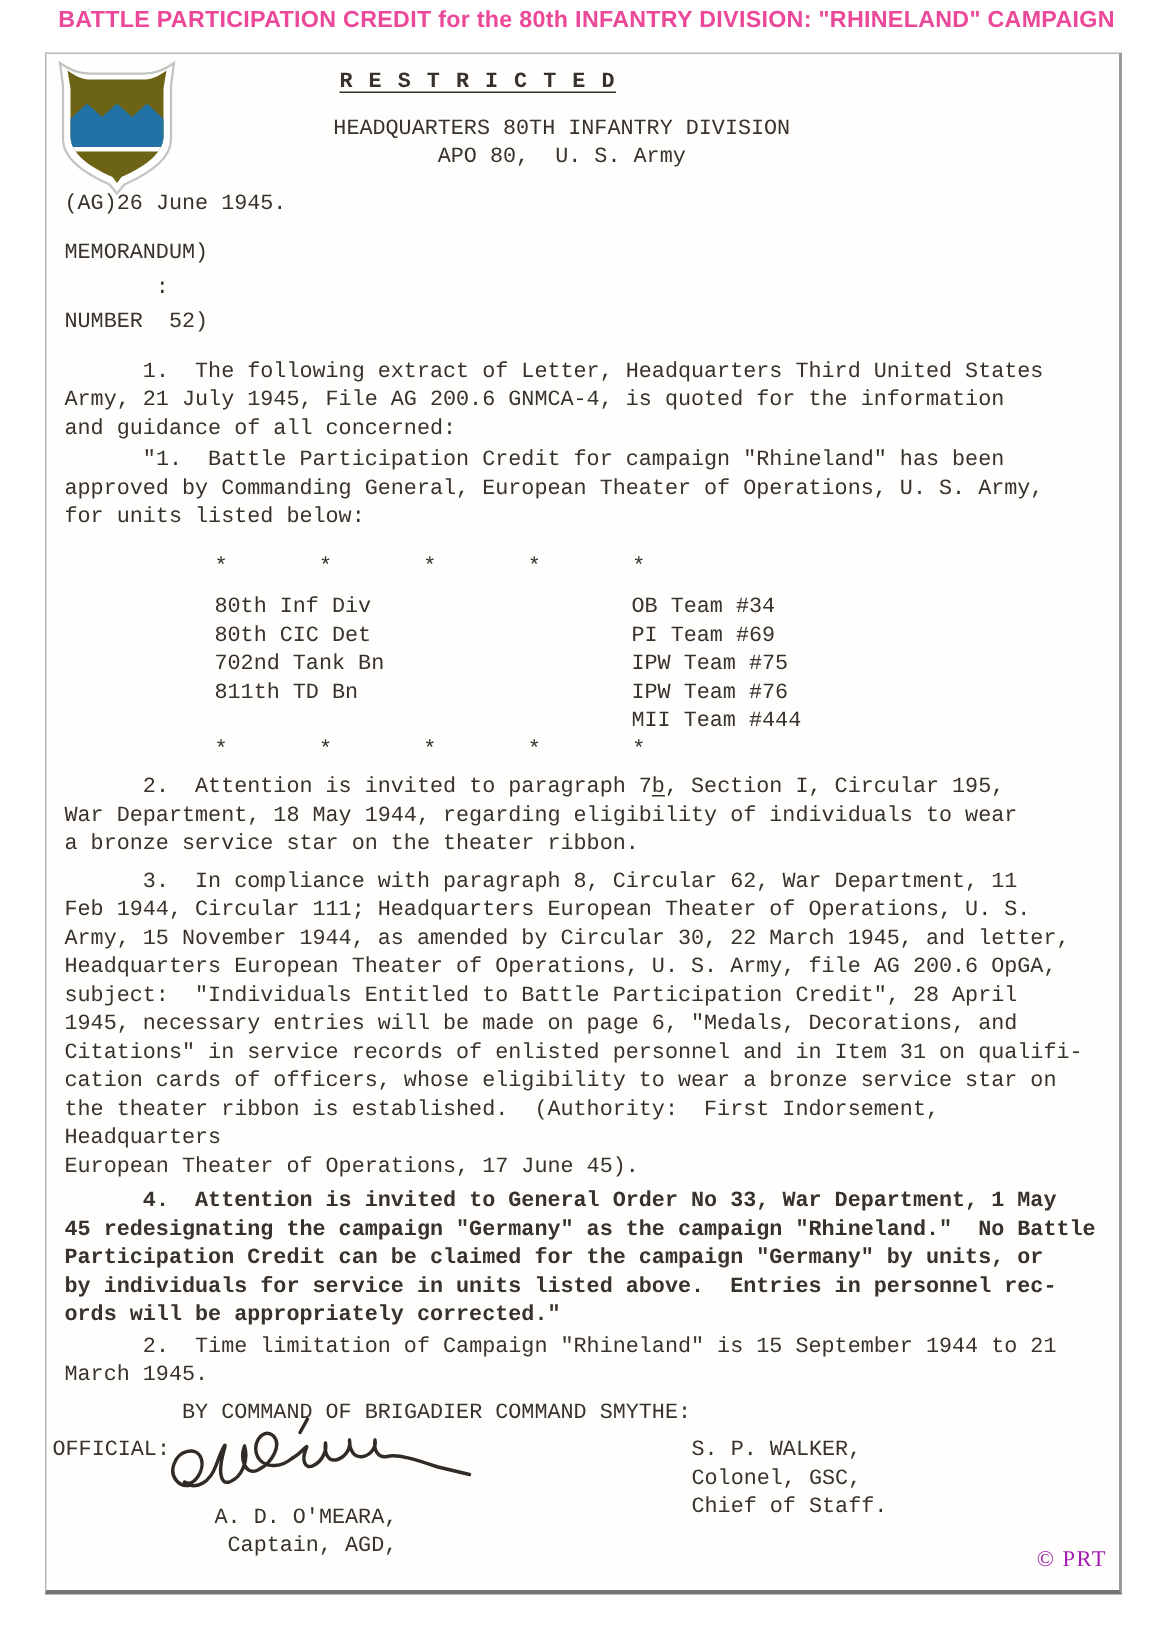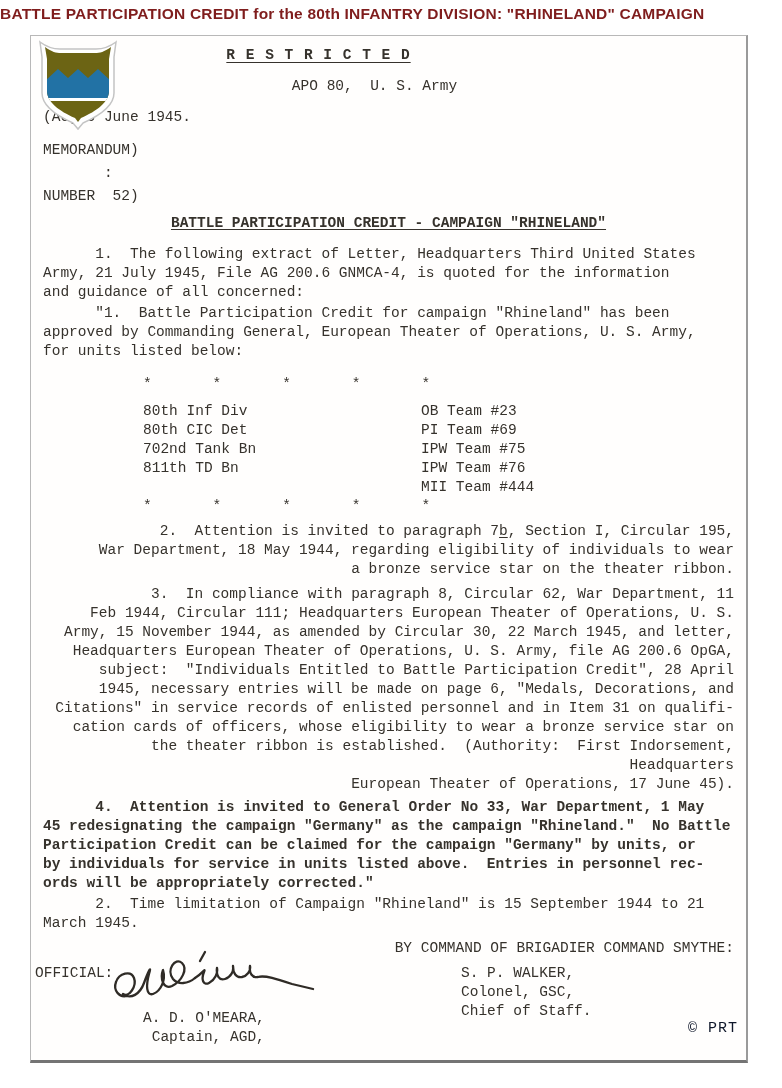--- a/index.html
+++ b/index.html
@@ -1,49 +1,49 @@
 <!DOCTYPE html>
 <html><head>
 <meta charset="utf-8">
 <style>
   html,body{margin:0;padding:0;background:#ffffff;}
   body{width:782px;height:1088px;position:relative;font-family:"Liberation Mono","DejaVu Sans Mono",monospace;}
-  .banner{position:absolute;top:5px;left:0;width:782px;
+  .banner{position:absolute;top:5px;left:0;width:782px;text-align:center;
     font-family:"Liberation Sans","DejaVu Sans",sans-serif;font-weight:bold;
-    font-size:15.5px;color:#7f1d1d;letter-spacing:0.2px;}
+    font-size:15.5px;color:#ec4899;letter-spacing:0.2px;}
   .paper{position:absolute;left:30px;top:35px;width:718px;height:1028px;box-sizing:border-box;
     background:#fffefd;border-top:1px solid #b8b8b8;border-left:1px solid #b8b8b8;
     border-right:2px solid #9a9a9a;border-bottom:3px solid #747474;overflow:hidden;
     color:#36322c;font-size:14.5px;line-height:19px;}
   .content{padding:10px 12px 0 12px;}
   .t{white-space:pre-wrap;}
   .center{text-align:center;}
   .restricted{font-weight:bold;letter-spacing:1px;text-decoration:underline;
     text-underline-offset:3px;transform:translateX(-70px);}
   .hq{transform:translateX(-14px);margin-top:12px;}
   .dateline{display:flex;margin-top:12px;padding-right:48px;}
   .memo{white-space:pre;line-height:23px;margin-top:12px;}
   .subject{margin-top:6px;text-align:center;font-weight:bold;text-decoration:underline;
     text-underline-offset:2px;}
   .para{margin-top:12px;}
-  .m2{margin-top:2px;}.m4{margin-top:4px;font-weight:bold;}.m6{margin-top:6px;text-align:right;}
+  .m2{margin-top:2px;}.m4{margin-top:4px;font-weight:bold;}.m6{margin-top:6px;}
   .m14{margin-top:14px;}.m0{margin-top:0;}
   .ast{margin-left:100px;white-space:pre;}
   .units-row{display:flex;margin-top:8px;}
   .units-col-left{margin-left:100px;width:278px;}
   .units-col-right{}
   .uline{text-decoration:underline;text-underline-offset:2px;}
   .shield-wrap{position:absolute;left:6px;top:4px;width:82px;height:92px;}
   .sigblock{position:relative;margin-top:6px;height:120px;}
   .official{position:absolute;left:-8px;top:0;}
   .sig-svg{position:absolute;left:64px;top:-14px;}
   .signer-left{position:absolute;left:100px;top:45px;text-align:right;}
   .signer-right{position:absolute;left:418px;top:0;}
-  .watermark{position:absolute;right:8px;bottom:22px;color:#0f172a;
-    font-family:Liberation Mono, monospace;font-size:15px;letter-spacing:1px;}
+  .watermark{position:absolute;right:8px;bottom:10px;color:#a21caf;
+    font-family:Liberation Serif, serif;font-size:15px;letter-spacing:1px;}
 </style>
 </head>
 <body>
 
 <div class="banner">BATTLE PARTICIPATION CREDIT for the 80th INFANTRY DIVISION:  "RHINELAND" CAMPAIGN</div>
 
 <div class="paper">
 
   <div class="shield-wrap">
     <svg width="82" height="92" viewBox="0 0 82 92" xmlns="http://www.w3.org/2000/svg">
@@ -56,53 +56,53 @@
         <polygon points="8,41 21,29 31,38 41,29 51,38 61,29 74,41 74,58 8,58" fill="#2272a5"></polygon>
         <rect x="8" y="58" width="66" height="3" fill="#ffffff"></rect>
       </g>
     </svg>
   </div>
 
   <div class="content">
     <div class="t center restricted">R E S T R I C T E D</div>
 
     <div class="hq center">
+      <div class="t">HEADQUARTERS 80TH INFANTRY DIVISION</div>
       <div class="t">APO 80,  U. S. Army</div>
     </div>
 
     <div class="dateline">
       <span class="t">(AG)</span>
       <span class="t">26 June 1945.</span>
     </div>
 
     <div class="memo">MEMORANDUM)
        :
 NUMBER  52)</div>
 
-    <div class="t subject">BATTLE PARTICIPATION CREDIT - CAMPAIGN "RHINELAND"</div>
 
     <div class="t para">      1.  The following extract of Letter, Headquarters Third United States
 Army, 21 July 1945, File AG 200.6 GNMCA-4, is quoted for the information
 and guidance of all concerned:</div>
 
     <div class="t para m2">      "1.  Battle Participation Credit for campaign "Rhineland" has been
 approved by Commanding General, European Theater of Operations, U. S. Army,
 for units listed below:</div>
 
     <div class="ast m14">*       *       *       *       *</div>
 
     <div class="units-row">
       <div class="units-col-left">
         <div class="t">80th Inf Div</div>
         <div class="t">80th CIC Det</div>
         <div class="t">702nd Tank Bn</div>
         <div class="t">811th TD Bn</div>
       </div>
       <div class="units-col-right">
-        <div class="t">OB Team #23</div>
+        <div class="t">OB Team #34</div>
         <div class="t">PI Team #69</div>
         <div class="t">IPW Team #75</div>
         <div class="t">IPW Team #76</div>
         <div class="t">MII Team #444</div>
       </div>
     </div>
 
     <div class="ast m0">*       *       *       *       *</div>
 
     <div class="t para m6"><span>      2.  Attention is invited to paragraph 7</span><span class="uline">b</span><span>, Section I, Circular 195,

